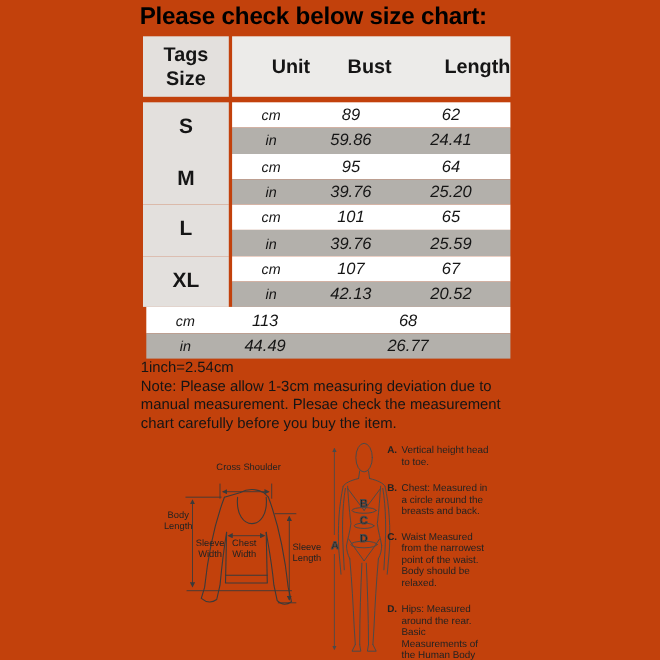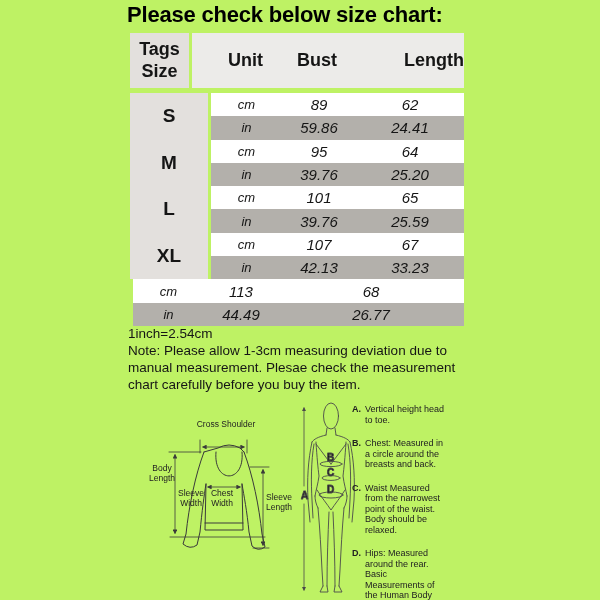--- a/index.html
+++ b/index.html
@@ -1,26 +1,26 @@
 <!DOCTYPE html>
 <html><head>
 <meta charset="utf-8">
 <style>
   html,body{margin:0;padding:0;background:#fff;}
   #canvas{
-    position:relative;width:600px;height:600px;background:#bef264;overflow:hidden;
+    position:relative;width:600px;height:600px;background:#c2410c;overflow:hidden;
     font-family:"Liberation Sans","DejaVu Sans",sans-serif;color:#151515;
   }
   .abs{position:absolute;}
   
   .title{left:127px;top:2px;font-size:22px;font-weight:bold;color:#000;white-space:nowrap;letter-spacing:-0.2px;}
   
   .size-table{left:130px;top:33px;width:334px;}
   .thead{display:flex;height:55px;}
-  .th-size{width:59px;background:#e3e0dd;font-weight:bold;font-size:18px;line-height:1.18;
+  .th-size{width:78px;background:#e3e0dd;font-weight:bold;font-size:18px;line-height:1.18;
            display:flex;align-items:center;justify-content:center;text-align:center;padding:0 9px;box-sizing:border-box;}
   .th-data{flex:1;margin-left:3px;background:#ecebe9;display:grid;grid-template-columns:71px 74px 1fr;
            align-items:center;font-weight:bold;font-size:18px;}
   .th-data span{text-align:right;}
   .tbody{margin-top:5px;}
   .tgroup{display:flex;height:46.6px;}
   .size-cell{width:78px;background:#e3e0dd;font-weight:bold;font-size:19px;
              display:flex;align-items:center;justify-content:center;}
   .subrows{flex:1;margin-left:3px;display:flex;flex-direction:column;font-style:italic;}
   .trow{height:23.3px;display:grid;grid-template-columns:71px 74px 1fr;align-items:center;font-size:15px;}
@@ -114,21 +114,21 @@
         <div class="size-cell">XL</div>
         <div class="subrows">
           <div class="trow cm">
             <span class="unit">cm</span>
             <span>107</span>
             <span>67</span>
           </div>
           <div class="trow inch">
             <span class="unit">in</span>
             <span>42.13</span>
-            <span>33.23</span>
+            <span>20.52</span>
           </div>
         </div>
       </div>
 
       <div class="tgroup">
         <div class="subrows">
           <div class="trow cm">
             <span class="unit">cm</span>
             <span>113</span>
             <span>68</span>

